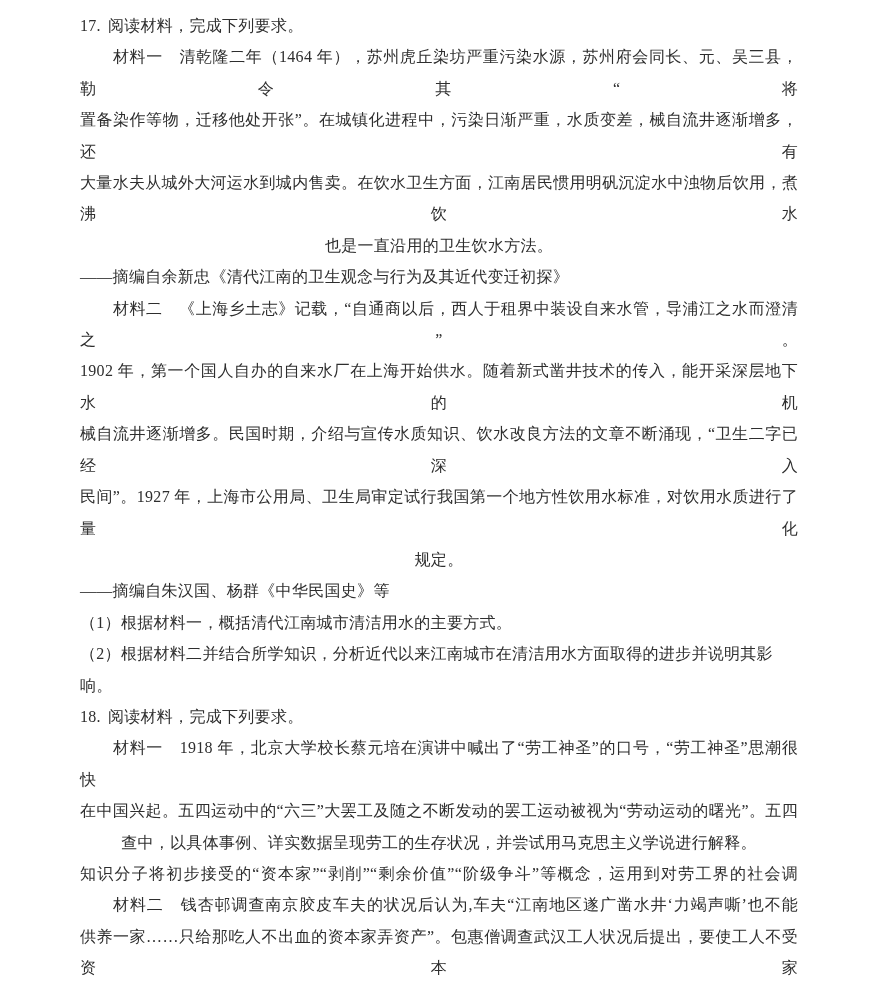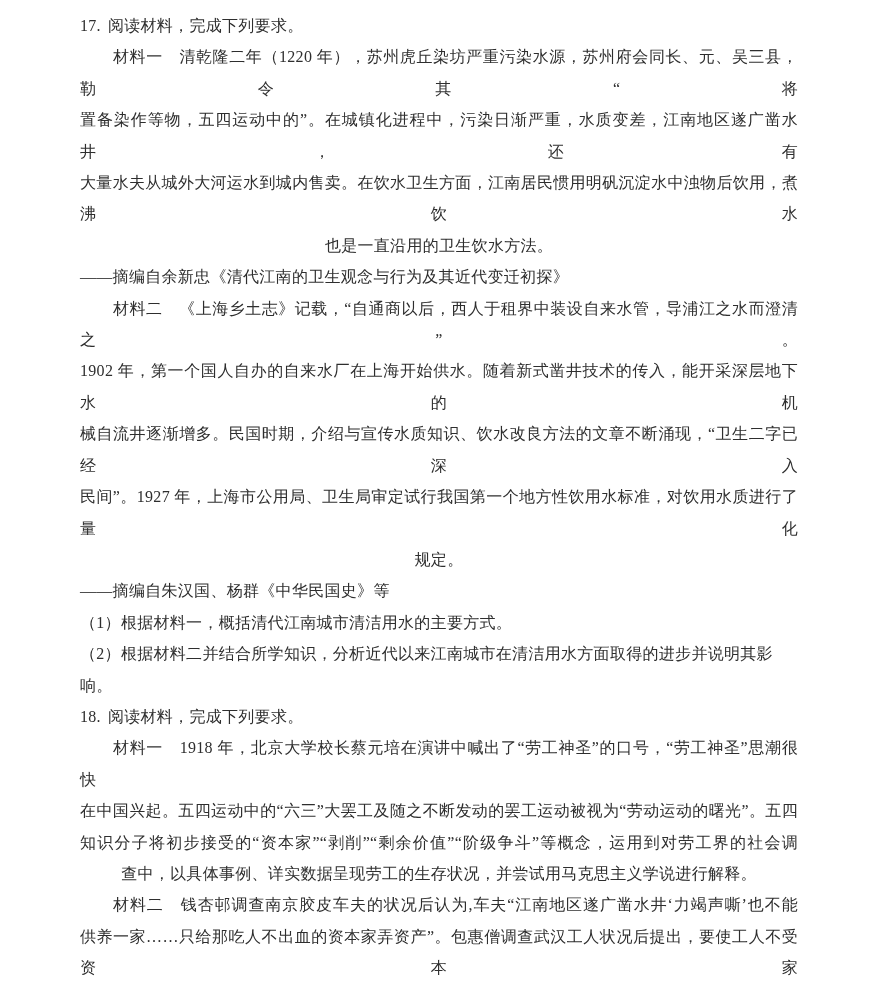--- a/index.html
+++ b/index.html
@@ -40,22 +40,22 @@
 </style>
 </head>
 <body>
 
 <div class="page">
 
   <section>
     <div class="line qhead"><span class="qnum">17.</span><span>阅读材料，完成下列要求。</span></div>
 
     <div>
-      <div class="line mstart">材料一　清乾隆二年（1220 年），苏州虎丘染坊严重污染水源，苏州府会同长、元、吴三县，勒令其“将</div>
-      <div class="line mline">置备染作等物，五四运动中的”。在城镇化进程中，污染日渐严重，水质变差，江南地区遂广凿水井，还有</div>
+      <div class="line mstart">材料一　清乾隆二年（1464 年），苏州虎丘染坊严重污染水源，苏州府会同长、元、吴三县，勒令其“将</div>
+      <div class="line mline">置备染作等物，迁移他处开张”。在城镇化进程中，污染日渐严重，水质变差，械自流井逐渐增多，还有</div>
       <div class="line mline">大量水夫从城外大河运水到城内售卖。在饮水卫生方面，江南居民惯用明矾沉淀水中浊物后饮用，煮沸饮水</div>
       <div class="line mend">也是一直沿用的卫生饮水方法。</div>
       <div class="line cite">——摘编自余新忠《清代江南的卫生观念与行为及其近代变迁初探》</div>
     </div>
 
     <div>
       <div class="line mstart">材料二　《上海乡土志》记载，“自通商以后，西人于租界中装设自来水管，导浦江之水而澄清之”。</div>
       <div class="line mline">1902 年，第一个国人自办的自来水厂在上海开始供水。随着新式凿井技术的传入，能开采深层地下水的机</div>
       <div class="line mline">械自流井逐渐增多。民国时期，介绍与宣传水质知识、饮水改良方法的文章不断涌现，“卫生二字已经深入</div>
       <div class="line mline">民间”。1927 年，上海市公用局、卫生局审定试行我国第一个地方性饮用水标准，对饮用水质进行了量化</div>
@@ -66,22 +66,22 @@
     <div class="line ques">（1）根据材料一，概括清代江南城市清洁用水的主要方式。</div>
     <div class="line ques">（2）根据材料二并结合所学知识，分析近代以来江南城市在清洁用水方面取得的进步并说明其影响。</div>
   </section>
 
   <section>
     <div class="line qhead"><span class="qnum">18.</span><span>阅读材料，完成下列要求。</span></div>
 
     <div>
       <div class="line mstart">材料一　1918 年，北京大学校长蔡元培在演讲中喊出了“劳工神圣”的口号，“劳工神圣”思潮很快</div>
       <div class="line mline">在中国兴起。五四运动中的“六三”大罢工及随之不断发动的罢工运动被视为“劳动运动的曙光”。五四</div>
+      <div class="line mend">查中，以具体事例、详实数据呈现劳工的生存状况，并尝试用马克思主义学说进行解释。</div>
       <div class="line mline">知识分子将初步接受的“资本家”“剥削”“剩余价值”“阶级争斗”等概念，运用到对劳工界的社会调</div>
-      <div class="line mend">查中，以具体事例、详实数据呈现劳工的生存状况，并尝试用马克思主义学说进行解释。</div>
     </div>
 
     <div>
       <div class="line mstart">材料二　钱杏邨调查南京胶皮车夫的状况后认为,车夫“江南地区遂广凿水井‘力竭声嘶’也不能</div>
       <div class="line mline">供养一家……只给那吃人不出血的资本家弄资产”。包惠僧调查武汉工人状况后提出，要使工人不受资本家</div>
 
     </div>
 
   </section>
 

